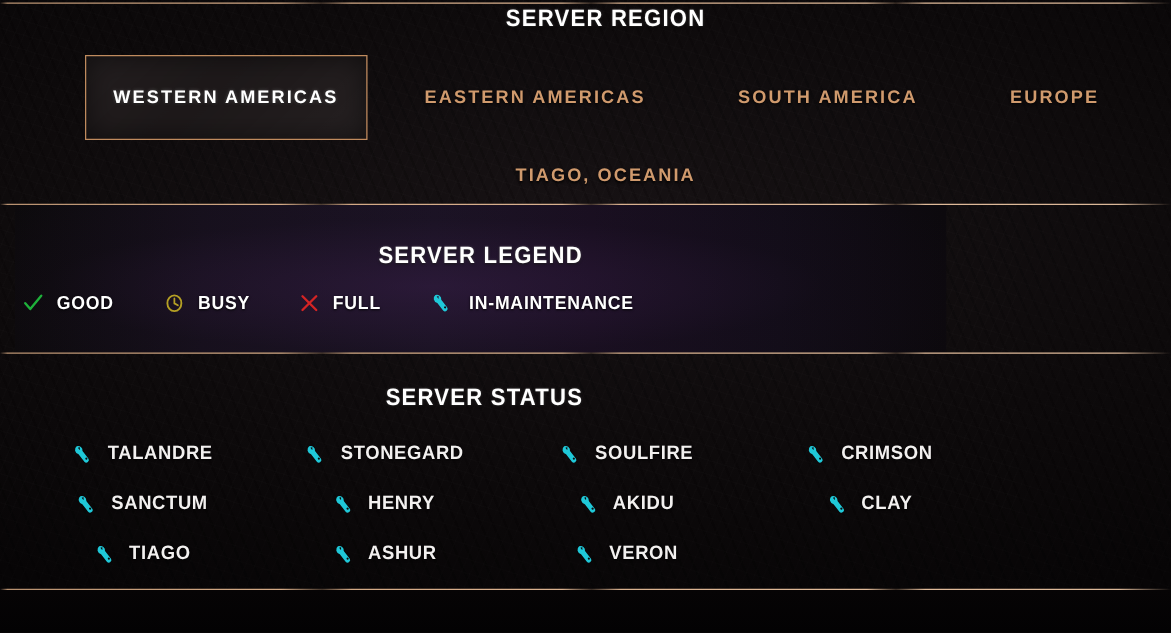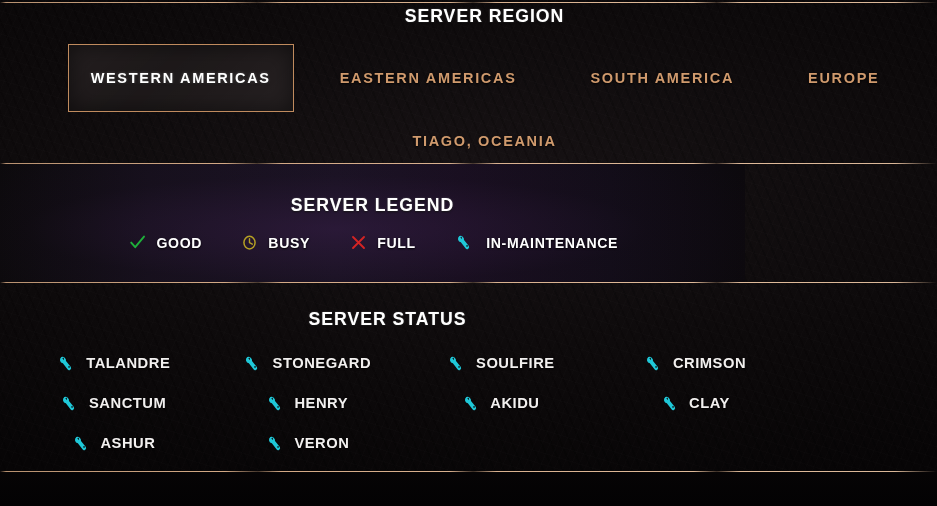--- a/index.html
+++ b/index.html
@@ -119,21 +119,21 @@
     text-shadow: 0 0 3px rgba(255,255,255,.3), 0 1px 2px rgba(0,0,0,.9);
   }
 
   .tab.t-east   { margin-left: 10px; }
   .tab.t-south  { margin-left: 30px; }
   .tab.t-europe { margin-left: 30px; text-align: right; }
 
   
   #legend-section {
     position: absolute;
-    top: 164px; left: 0;
+    top: 164px; left: 12px;
     width: 745px; height: 118px;
     z-index: 3;
     background:
       linear-gradient(to right,
         #0c0a0c 0%,
         #16101c 20%,
         #1b1324 45%,
         #190f20 62%,
         #120d18 82%,
         #0c090d 100%);
@@ -144,21 +144,21 @@
     inset: 0;
     background: radial-gradient(ellipse 520px 90px at 45% 55%, rgba(60,32,78,0.45) 0%, rgba(30,16,40,0.10) 60%, transparent 100%);
     pointer-events: none;
   }
 
   #legend-title { padding-top: 30px; position: relative; }
 
   #legend-row {
     position: relative;
     display: flex;
-    justify-content: center;
+    justify-content: flex-start;
     align-items: center;
     margin-top: 17px;
     gap: 38px;
     padding-left: 6px;
   }
 
   .legend-item {
     display: flex;
     align-items: center;
     gap: 9px;
@@ -412,20 +412,33 @@
   <svg class="ic" width="18" height="18" viewBox="0 0 18 18">
     <g transform="rotate(-38 9 9)">
       <path d="M9 1.4 a3.6 3.6 0 0 0 -2.7 5.95 l0 7.55
                a2.0 2.0 0 0 0 4.0 0 l0 -7.55
                A3.6 3.6 0 0 0 9 1.4 Z
                M9 3.0 l0 2.5
                M9 3.0 a2.1 2.1 0 0 1 1.5 0.62 l-1.5 1.88 Z" fill="#1fc8d8"></path>
       <circle cx="9" cy="14.0" r="0.85" fill="#0d0b0c"></circle>
     </g>
   </svg>
+          <span class="server-name">TIAGO</span>
+        </div>
+        <div class="server-cell">
+  <svg class="ic" width="18" height="18" viewBox="0 0 18 18">
+    <g transform="rotate(-38 9 9)">
+      <path d="M9 1.4 a3.6 3.6 0 0 0 -2.7 5.95 l0 7.55
+               a2.0 2.0 0 0 0 4.0 0 l0 -7.55
+               A3.6 3.6 0 0 0 9 1.4 Z
+               M9 3.0 l0 2.5
+               M9 3.0 a2.1 2.1 0 0 1 1.5 0.62 l-1.5 1.88 Z" fill="#1fc8d8"></path>
+      <circle cx="9" cy="14.0" r="0.85" fill="#0d0b0c"></circle>
+    </g>
+  </svg>
           <span class="server-name">ASHUR</span>
         </div>
         <div class="server-cell">
   <svg class="ic" width="18" height="18" viewBox="0 0 18 18">
     <g transform="rotate(-38 9 9)">
       <path d="M9 1.4 a3.6 3.6 0 0 0 -2.7 5.95 l0 7.55
                a2.0 2.0 0 0 0 4.0 0 l0 -7.55
                A3.6 3.6 0 0 0 9 1.4 Z
                M9 3.0 l0 2.5
                M9 3.0 a2.1 2.1 0 0 1 1.5 0.62 l-1.5 1.88 Z" fill="#1fc8d8"></path>

